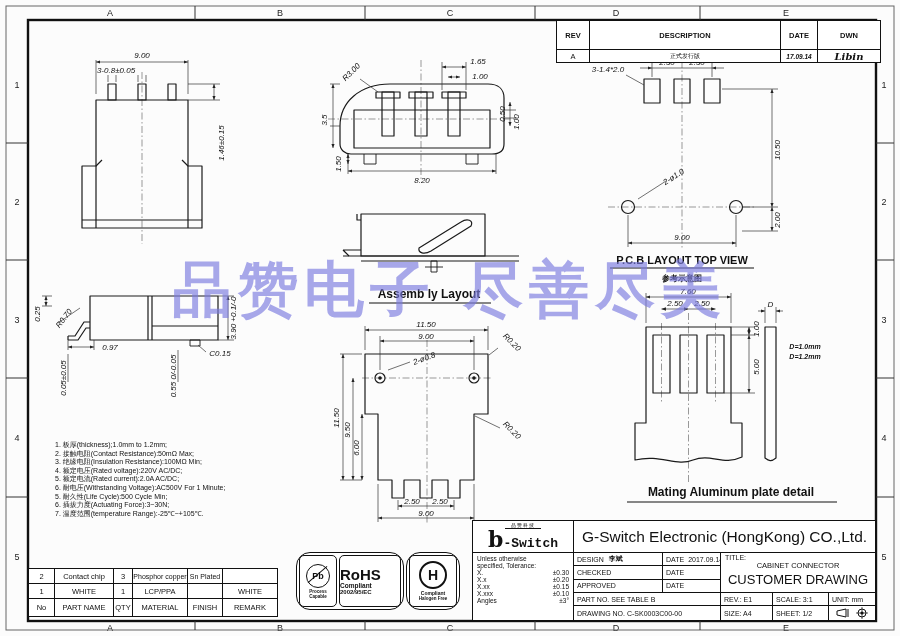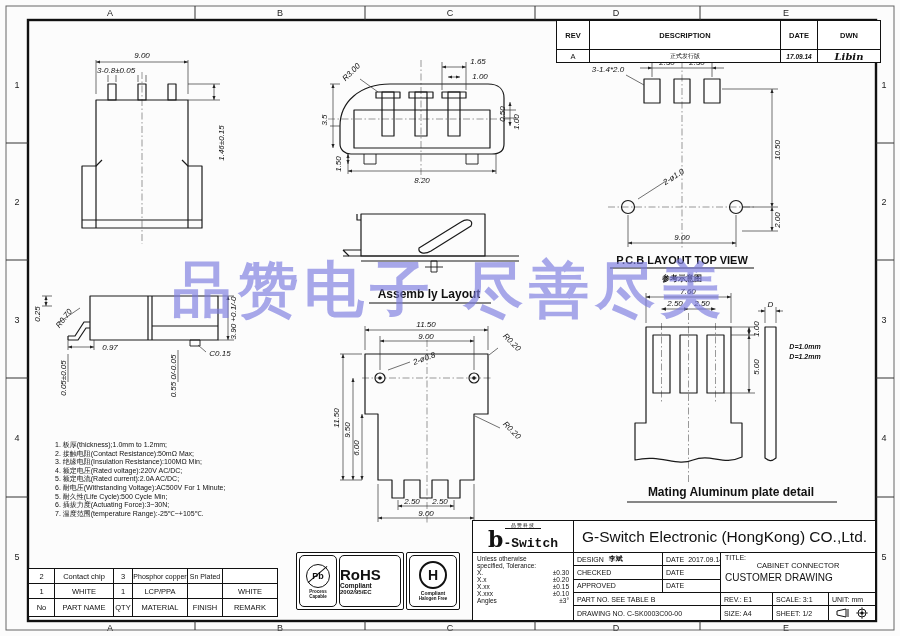--- a/index.html
+++ b/index.html
@@ -19,21 +19,21 @@
       white-space:nowrap;font-family:"DejaVu Sans",sans-serif;}
   .cap{fill:#111;text-anchor:middle;font-weight:bold;}
   table{border-collapse:collapse;}
   td{border:1px solid #111;padding:0;text-align:center;vertical-align:middle;
      font-size:7.5px;color:#111;}
   .revtbl{position:absolute;left:556px;top:20px;z-index:15;background:#fff;}
   .parts{position:absolute;left:28px;top:568px;z-index:15;background:#fff;}
   .specs{position:absolute;left:55px;top:441px;width:290px;z-index:10;}
   .specs .t{font-size:12.5px;font-weight:bold;margin-bottom:2px;}
   .specs .i{font-size:7px;line-height:8.6px;}
-  .logobox{position:absolute;z-index:15;border:1.6px solid #111;border-radius:2px;
+  .logobox{position:absolute;z-index:15;border:1.6px solid #111;border-radius:14px;
            background:#fff;display:flex;align-items:stretch;padding:2px;gap:2px;}
   .sub{border:1.2px solid #111;border-radius:5px;display:flex;flex-direction:column;
        align-items:center;justify-content:center;}
   .tb{position:absolute;left:472px;top:520px;width:404px;height:101px;z-index:15;
       border:1.5px solid #111;box-sizing:border-box;background:#fff;display:flex;flex-direction:column;}
   .tb *{box-sizing:border-box;}
   .row{display:flex;}
   .cell{border-right:1px solid #111;border-bottom:1px solid #111;font-size:7px;
         padding:1px 3px;overflow:hidden;white-space:nowrap;display:flex;align-items:center;}
 </style>
@@ -428,21 +428,21 @@
               <div class="cell" style="width:58px">DATE</div>
             </div>
             <div class="row" style="flex:1">
               <div class="cell" style="width:89px">APPROVED</div>
               <div class="cell" style="width:58px">DATE</div>
             </div>
           </div>
           <div class="cell" style="flex:1;border-right:none;flex-direction:column;align-items:stretch;padding:1px 4px;justify-content:flex-start">
             <div style="font-size:7px">TITLE:</div>
             <div style="font-size:7.5px;text-align:center">CABINET CONNECTOR</div>
-            <div style="font-size:10px;text-align:left;margin-top:2px">CUSTOMER DRAWING</div>
+            <div style="font-size:13px;text-align:center;margin-top:2px">CUSTOMER DRAWING</div>
           </div>
         </div>
         <div class="row" style="height:13px">
           <div class="cell" style="width:147px">PART NO. SEE TABLE B</div>
           <div class="cell" style="width:52px">REV.:  E1</div>
           <div class="cell" style="width:56px">SCALE:  3:1</div>
           <div class="cell" style="flex:1;border-right:none">UNIT:  mm</div>
         </div>
         <div class="row" style="flex:1">
           <div class="cell" style="width:147px;border-bottom:none">DRAWING NO. C-SK0003C00-00</div>

